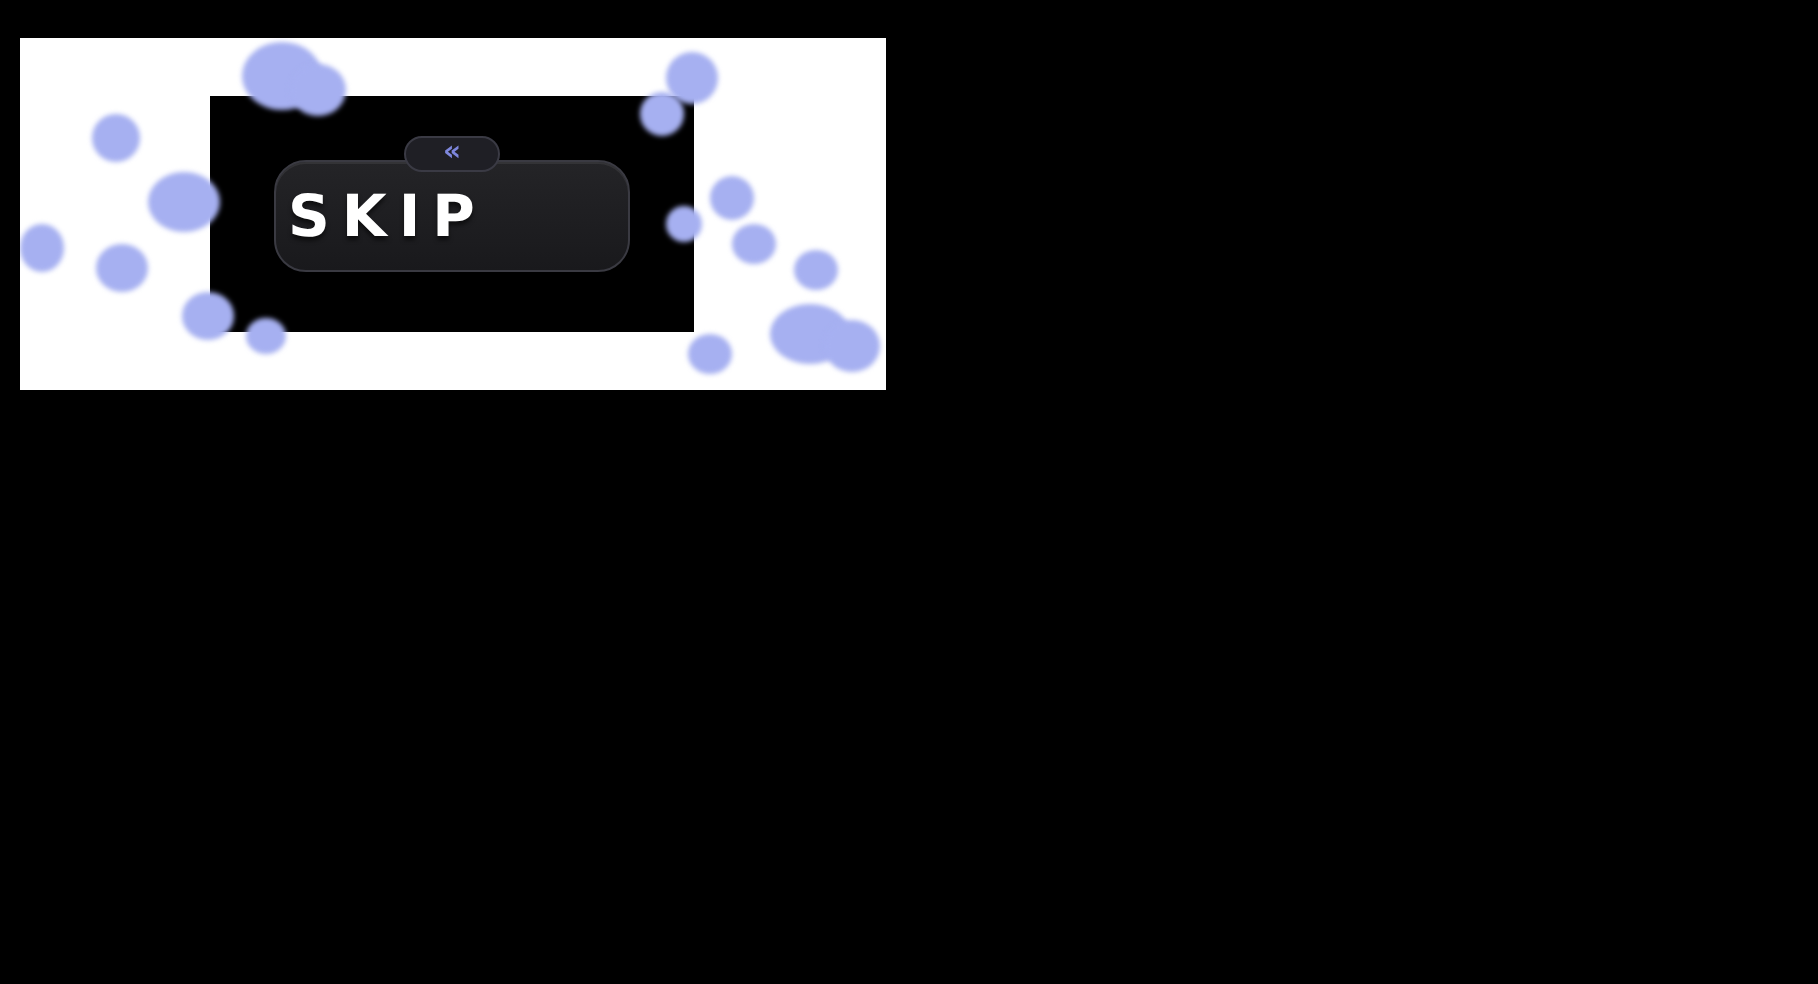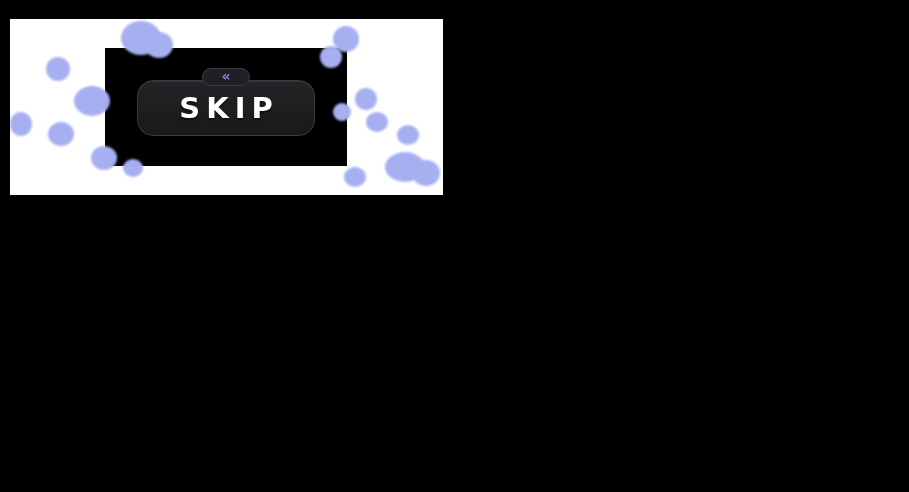--- a/index.html
+++ b/index.html
@@ -58,21 +58,20 @@
     left: 50%;
     top: 32px;
     transform: translateX(-50%);
     width: 178px;
     height: 56px;
     background: linear-gradient(180deg, #242427 0%, #19191c 100%);
     border: 1px solid #3a3a42;
     border-radius: 16px;
     display: flex;
     align-items: center;
-    justify-content: center;
     z-index: 2;
     box-shadow: 0 3px 6px rgba(0,0,0,0.5), inset 0 1px 0 rgba(255,255,255,0.07);
     cursor: pointer;
     box-sizing: border-box;
   }
   .skip-btn .label {
     color: #ffffff;
     font-size: 29px;
     font-weight: 800;
     letter-spacing: 6px;

